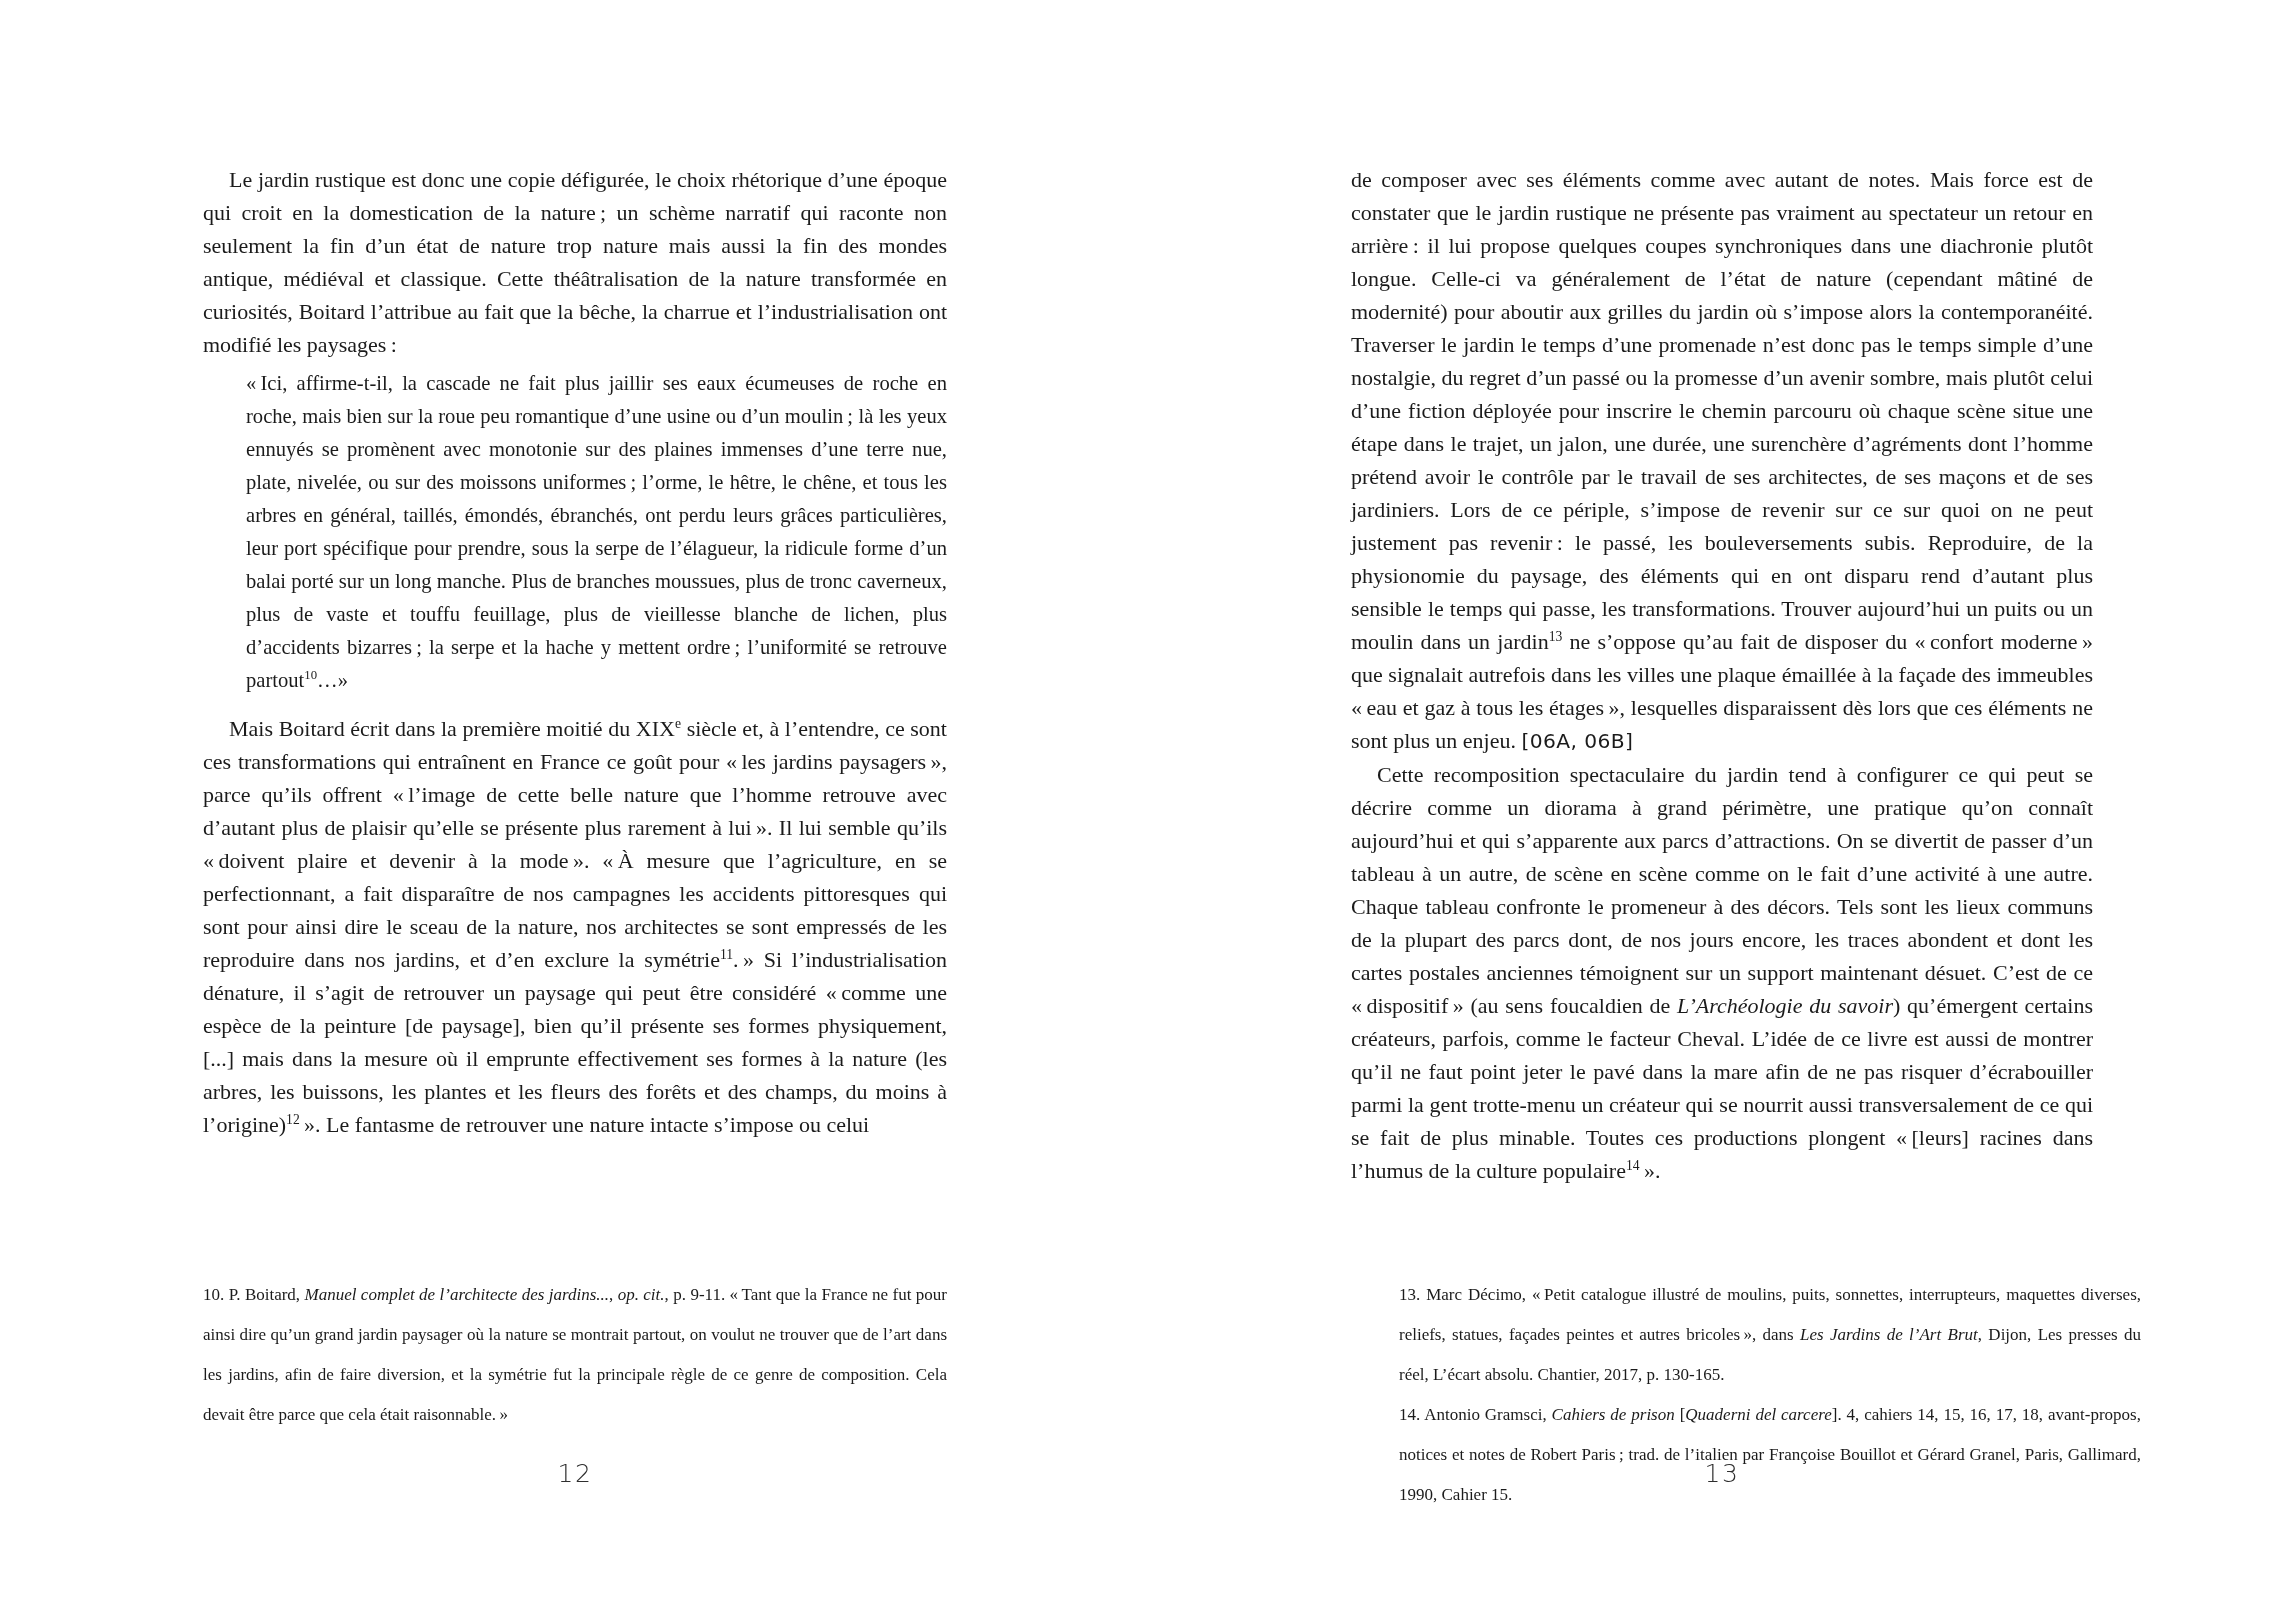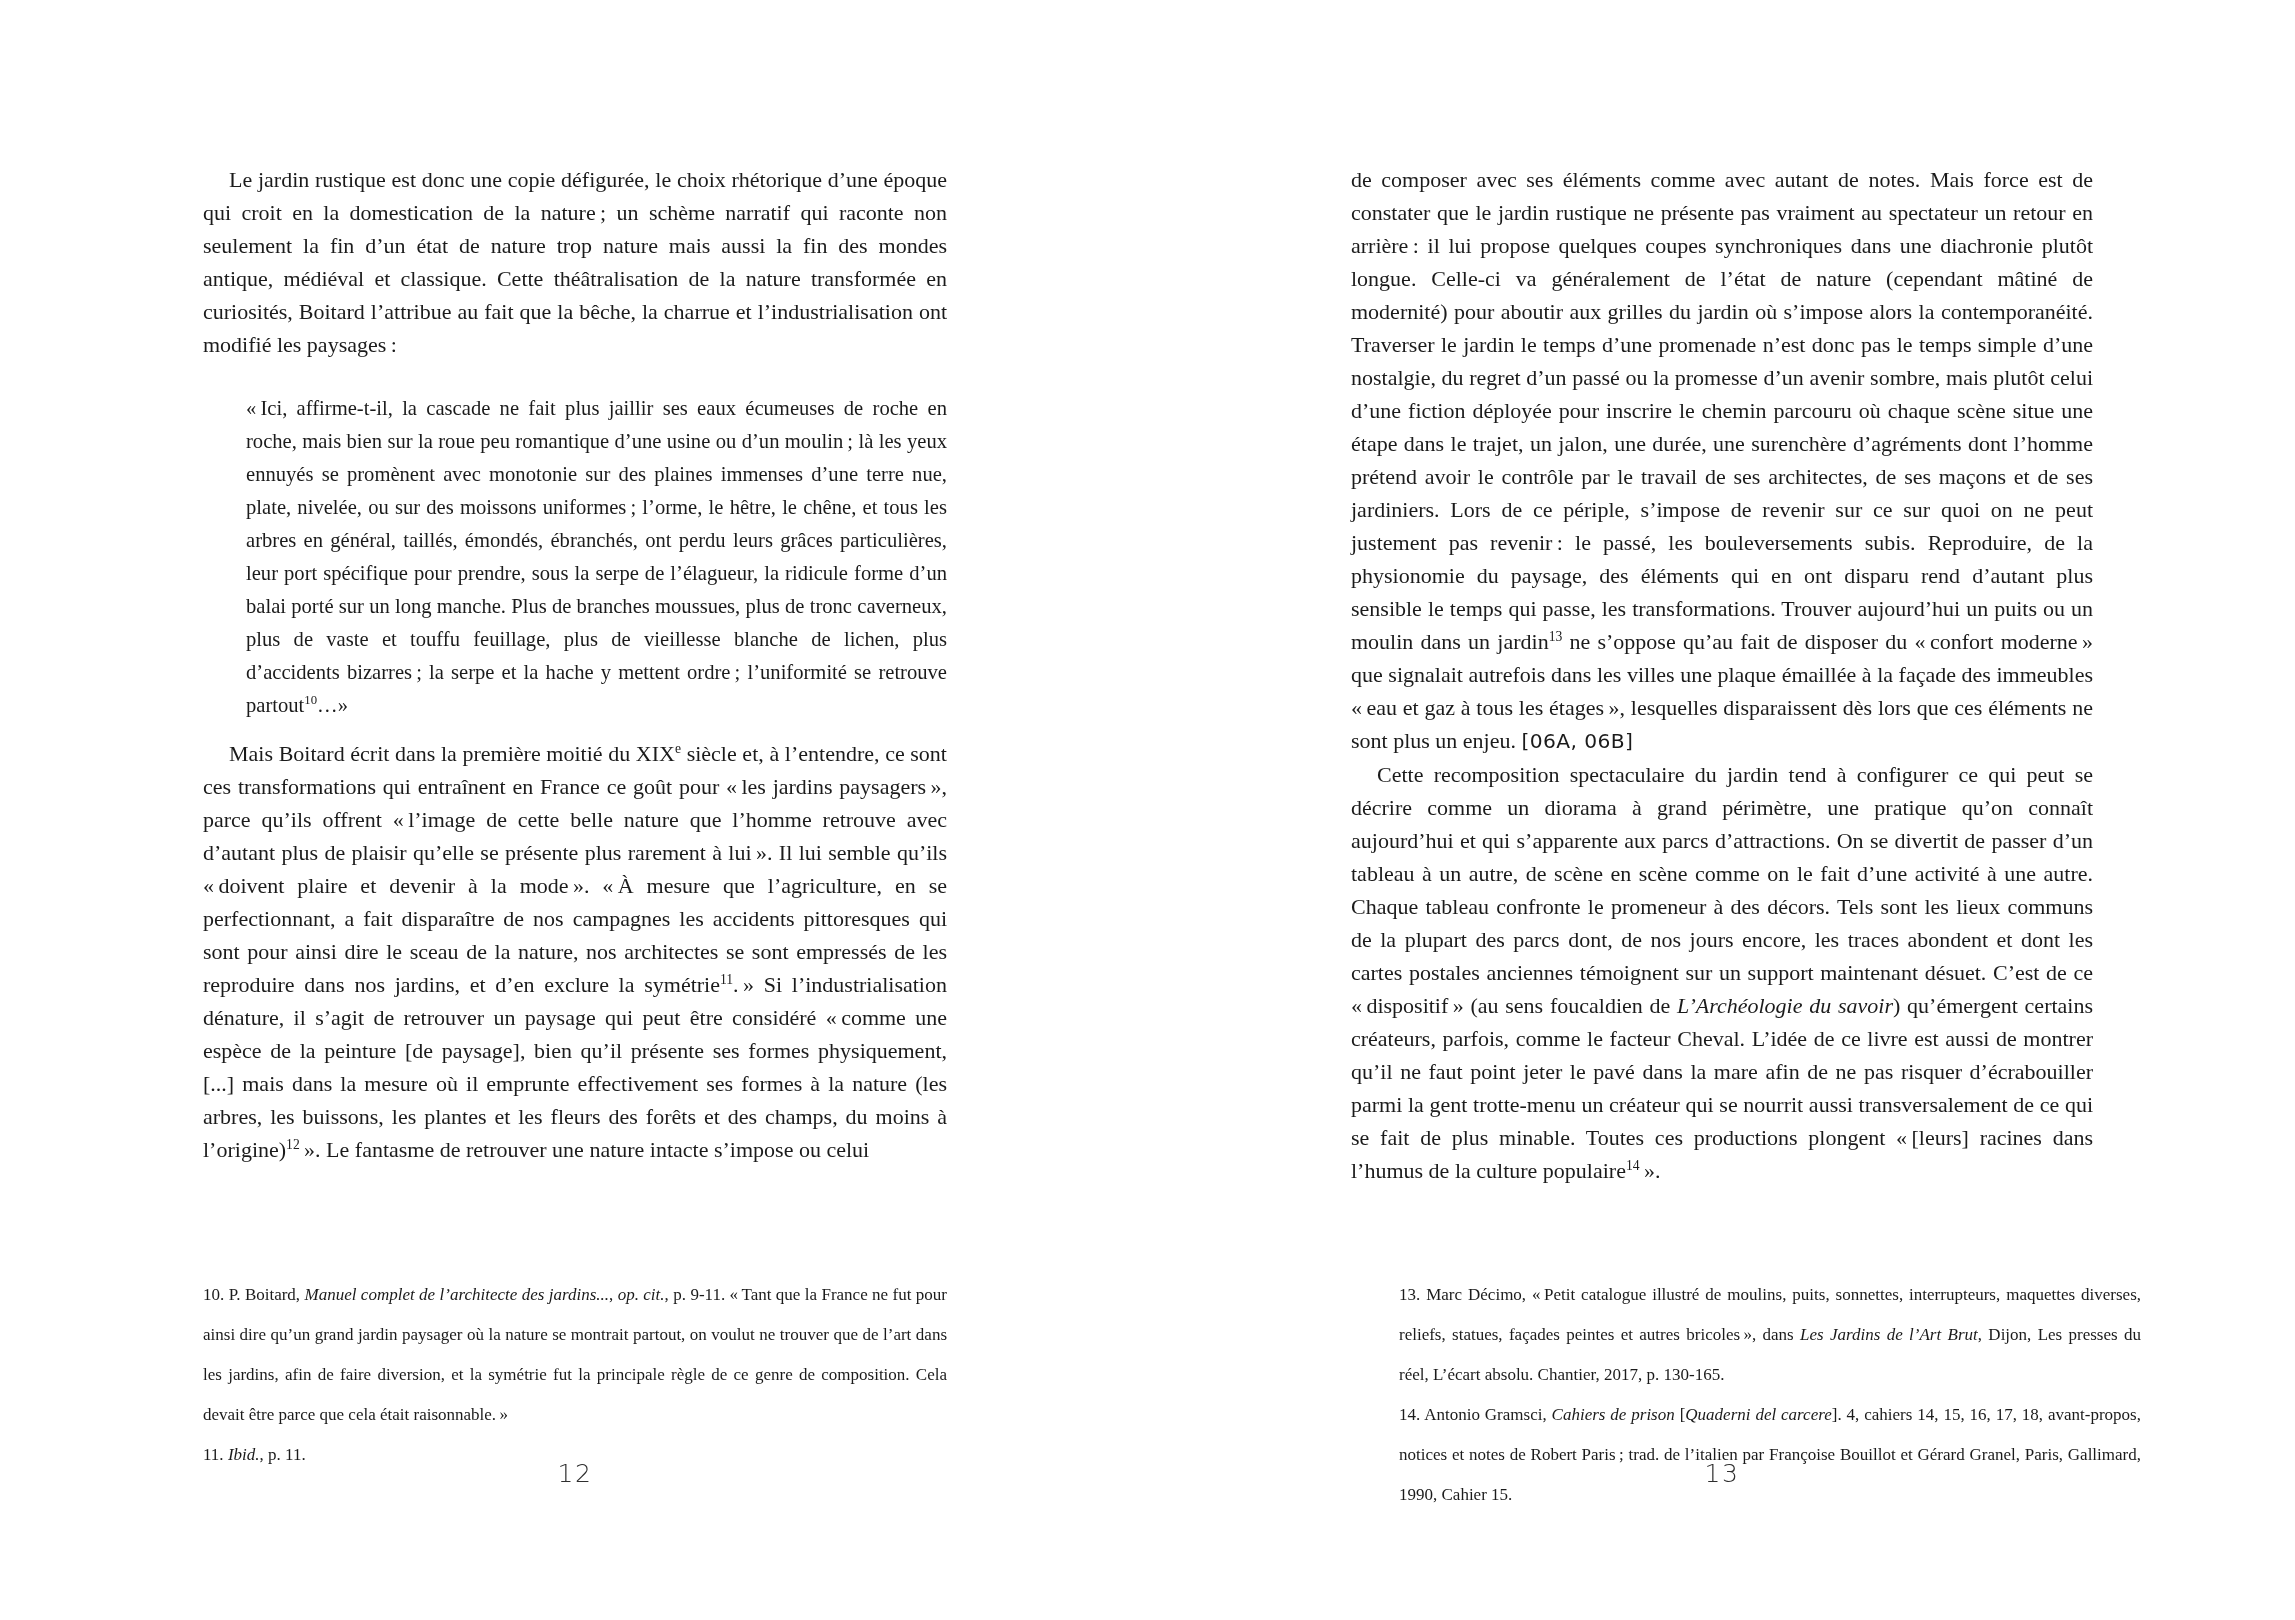--- a/index.html
+++ b/index.html
@@ -18,21 +18,21 @@
     line-height:33px;
     text-align:justify;
   }
   #left-body  { left:203px;  width:744px; }
   #right-body { left:1351px; width:742px; }
   .block { margin:0; }
   .indented { text-indent:26px; }
   .quote {
     padding-left:43px;
     font-size:20.6px;
-    margin-top:31px;
+    margin-top:6px;
     margin-bottom:14.6px;
   }
   .footnotes {
     position:absolute;
     top:1275px;
     font-family:"Liberation Serif","DejaVu Serif",serif;
     font-size:17px;
     line-height:40px;
     text-align:justify;
   }
@@ -67,21 +67,20 @@
 <body>
 
 <div id="canvas">
   <div id="left-body" class="column">
       <p class="block indented">Le jardin rustique est donc une copie défigurée, le choix rhétorique d’une époque qui croit en la domestication de la nature ; un schème narratif qui raconte non seulement la fin d’un état de nature trop nature mais aussi la fin des mondes antique, médiéval et classique. Cette théâtralisation de la nature transformée en curiosités, Boitard l’attribue au fait que la bêche, la charrue et l’industrialisation ont modifié les paysages :</p>
       <p class="block quote">« Ici, affirme-t-il, la cascade ne fait plus jaillir ses eaux écumeuses de roche en roche, mais bien sur la roue peu romantique d’une usine ou d’un moulin ; là les yeux ennuyés se promènent avec monotonie sur des plaines immenses d’une terre nue, plate, nivelée, ou sur des moissons uniformes ; l’orme, le hêtre, le chêne, et tous les arbres en général, taillés, émondés, ébranchés, ont perdu leurs grâces particulières, leur port spécifique pour prendre, sous la serpe de l’élagueur, la ridicule forme d’un balai porté sur un long manche. Plus de branches moussues, plus de tronc caverneux, plus de vaste et touffu feuillage, plus de vieillesse blanche de lichen, plus d’accidents bizarres ; la serpe et la hache y mettent ordre ; l’uniformité se retrouve partout<sup>10</sup>…»</p>
       <p class="block indented">Mais Boitard écrit dans la première moitié du XIX<sup>e</sup> siècle et, à l’entendre, ce sont ces transformations qui entraînent en France ce goût pour « les jardins paysagers », parce qu’ils offrent « l’image de cette belle nature que l’homme retrouve avec d’autant plus de plaisir qu’elle se présente plus rarement à lui ». Il lui semble qu’ils « doivent plaire et devenir à la mode ». « À mesure que l’agriculture, en se perfectionnant, a fait disparaître de nos campagnes les accidents pittoresques qui sont pour ainsi dire le sceau de la nature, nos architectes se sont empressés de les reproduire dans nos jardins, et d’en exclure la symétrie<sup>11</sup>. » Si l’industrialisation dénature, il s’agit de retrouver un paysage qui peut être considéré « comme une espèce de la peinture [de paysage], bien qu’il présente ses formes physiquement, [...] mais dans la mesure où il emprunte effectivement ses formes à la nature (les arbres, les buissons, les plantes et les fleurs des forêts et des champs, du moins à l’origine)<sup>12</sup> ». Le fantasme de retrouver une nature intacte s’impose ou celui</p>
     </div>
   <div id="left-footnotes" class="footnotes">
       <p class="block footnote">10. P. Boitard, <span class="it">Manuel complet de l’architecte des jardins...</span>, <span class="it">op. cit.</span>, p. 9-11. « Tant que la France ne fut pour ainsi dire qu’un grand jardin paysager où la nature se montrait partout, on voulut ne trouver que de l’art dans les jardins, afin de faire diversion, et la symétrie fut la principale règle de ce genre de composition. Cela devait être parce que cela était raisonnable. »</p>
-      <p class="block footnote">11. <span class="it">Ibid.</span>, p. 11.</p>
     </div>
   <div id="pagenum-left" class="pagenum">12</div>
 
   <div id="right-body" class="column">
       <p class="block opening">de composer avec ses éléments comme avec autant de notes. Mais force est de constater que le jardin rustique ne présente pas vraiment au spectateur un retour en arrière : il lui propose quelques coupes synchroniques dans une diachronie plutôt longue. Celle-ci va généralement de l’état de nature (cependant mâtiné de modernité) pour aboutir aux grilles du jardin où s’impose alors la contemporanéité. Traverser le jardin le temps d’une promenade n’est donc pas le temps simple d’une nostalgie, du regret d’un passé ou la promesse d’un avenir sombre, mais plutôt celui d’une fiction déployée pour inscrire le chemin parcouru où chaque scène situe une étape dans le trajet, un jalon, une durée, une surenchère d’agréments dont l’homme prétend avoir le contrôle par le travail de ses architectes, de ses maçons et de ses jardiniers. Lors de ce périple, s’impose de revenir sur ce sur quoi on ne peut justement pas revenir : le passé, les bouleversements subis. Reproduire, de la physionomie du paysage, des éléments qui en ont disparu rend d’autant plus sensible le temps qui passe, les transformations. Trouver aujourd’hui un puits ou un moulin dans un jardin<sup>13</sup> ne s’oppose qu’au fait de disposer du « confort moderne » que signalait autrefois dans les villes une plaque émaillée à la façade des immeubles « eau et gaz à tous les étages », lesquelles disparaissent dès lors que ces éléments ne sont plus un enjeu. <span class="marker">[06A, 06B]</span></p>
       <p class="block indented">Cette recomposition spectaculaire du jardin tend à configurer ce qui peut se décrire comme un diorama à grand périmètre, une pratique qu’on connaît aujourd’hui et qui s’apparente aux parcs d’attractions. On se divertit de passer d’un tableau à un autre, de scène en scène comme on le fait d’une activité à une autre. Chaque tableau confronte le promeneur à des décors. Tels sont les lieux communs de la plupart des parcs dont, de nos jours encore, les traces abondent et dont les cartes postales anciennes témoignent sur un support maintenant désuet. C’est de ce « dispositif » (au sens foucaldien de <span class="it">L’Archéologie du savoir</span>) qu’émergent certains créateurs, parfois, comme le facteur Cheval. L’idée de ce livre est aussi de montrer qu’il ne faut point jeter le pavé dans la mare afin de ne pas risquer d’écrabouiller parmi la gent trotte-menu un créateur qui se nourrit aussi transversalement de ce qui se fait de plus minable. Toutes ces productions plongent « [leurs] racines dans l’humus de la culture populaire<sup>14</sup> ».</p>
     </div>
   <div id="right-footnotes" class="footnotes">
       <p class="block footnote">13. Marc Décimo, « Petit catalogue illustré de moulins, puits, sonnettes, interrupteurs, maquettes diverses, reliefs, statues, façades peintes et autres bricoles », dans <span class="it">Les Jardins de l’Art Brut</span>, Dijon, Les presses du réel, L’écart absolu. Chantier, 2017, p. 130-165.</p>
       <p class="block footnote">14. Antonio Gramsci, <span class="it">Cahiers de prison</span> [<span class="it">Quaderni del carcere</span>]. 4, cahiers 14, 15, 16, 17, 18, avant-propos, notices et notes de Robert Paris ; trad. de l’italien par Françoise Bouillot et Gérard Granel, Paris, Gallimard, 1990, Cahier 15.</p>

